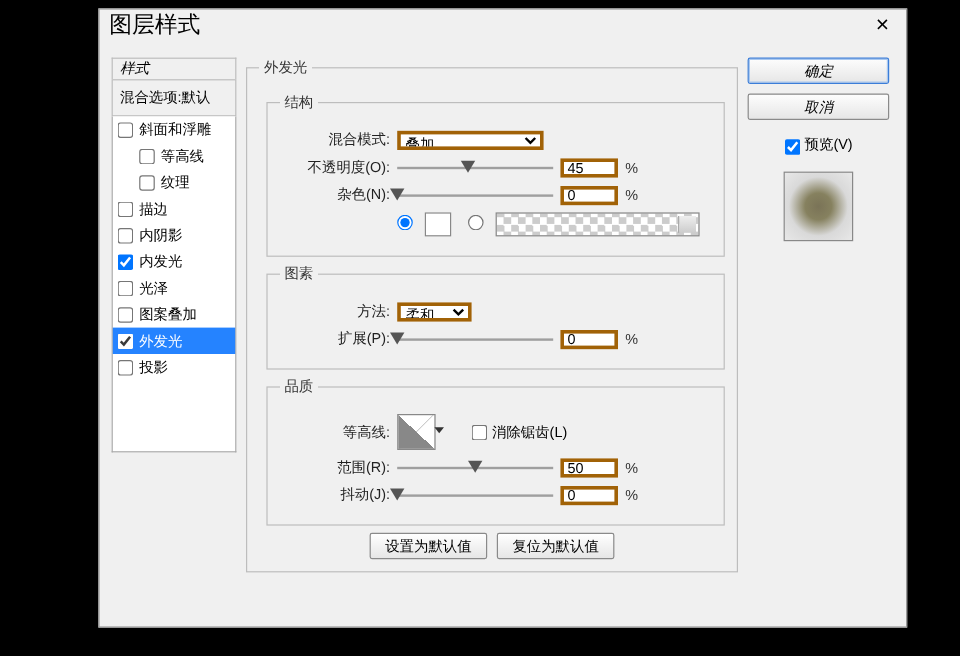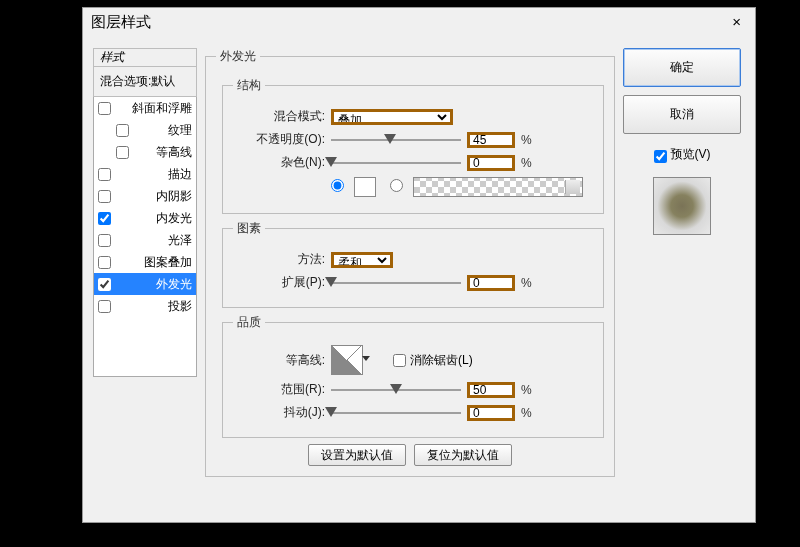--- a/index.html
+++ b/index.html
@@ -1,27 +1,27 @@
 <!DOCTYPE html>
 <html><head>
 <meta charset="utf-8">
 <style>
   * { box-sizing: border-box; margin: 0; padding: 0; font-family: "Microsoft YaHei", Arial, sans-serif; font-size: 12px; }
   body { background: #000; width: 800px; height: 547px; overflow: hidden; }
   .dialog { position: absolute; left: 82px; top: 7px; width: 674px; height: 516px; background: #f0f0f0; border: 1px solid #999; box-shadow: 2px 2px 8px rgba(0,0,0,.3); }
   .titlebar { height: 28px; line-height: 28px; padding: 0 8px; display: flex; justify-content: space-between; align-items: center; }
-  .titlebar span { font-size: 15px; }
+  .titlebar span { font-size: 19px; }
   .close-x { font-size: 18px; font-weight: 300; cursor: pointer; padding: 0 6px; }
   .body { display: flex; padding: 12px 14px 10px 10px; gap: 8px; height: calc(100% - 28px); }
   
   .styles-col { width: 104px; }
   .styles-head { border:1px solid #bdbdbd; border-bottom: none; padding: 0 6px; background: #f0f0f0; font-style: italic; }
   .styles-sub { border:1px solid #bdbdbd; padding: 6px 6px; background: #f0f0f0; }
   .styles-list { border:1px solid #aaa; border-top:none; background:#fff; height: 280px; }
-  .srow { display:flex; align-items:center; height:22px; padding: 0 4px; cursor: pointer; justify-content: space-between; }
+  .srow { display:flex; align-items:center; height:22px; padding: 0 4px; cursor: pointer; }
   .srow input { margin-right: 5px; }
   .indent { padding-left: 22px; }
   .sel { background:#2583ff; color:#fff; }
   .sel input { accent-color:#fff; }
   
   .mid { flex: 1; display:flex; flex-direction:column; gap:6px; }
   fieldset { border:1px solid #bdbdbd; padding: 8px 10px 10px 10px; }
   legend { padding: 0 4px; color:#333; }
   fieldset.inner { margin: 4px 0 6px 6px; }
   .row { display:flex; align-items:center; margin: 6px 0; gap:6px; }
@@ -39,21 +39,21 @@
   .grad { width:170px; height:20px; border:1px solid #888; background: repeating-conic-gradient(#ccc 0 25%, #fff 0 50%) 0/12px 12px; position:relative; }
   .grad::after { content:""; position:absolute; right:2px; top:2px; bottom:2px; width:14px; background:linear-gradient(#eee,#ccc); border-left:1px solid #aaa; }
   .grad-tri { position:absolute; right:5px; top:7px; width:0;height:0;border-left:4px solid transparent;border-right:4px solid transparent;border-top:5px solid #333; }
   .contour-swatch { width:32px; height:30px; border:1px solid #888; background:linear-gradient(135deg,#fff 0%, #fff 49%, #888 50%, #fff 51%); position:relative; margin-right:6px; }
   .contour-swatch::after { content:""; position:absolute; left:0; right:0; bottom:0; height:100%; background:linear-gradient(to top right, #888 0, #888 50%, transparent 50%);} 
   .contour-swatch .caret { position:absolute; right:-8px; top:10px; width:0;height:0;border-left:4px solid transparent;border-right:4px solid transparent;border-top:5px solid #333; }
   .btn { height:22px; border:1px solid #8a8a8a; background:linear-gradient(#fff,#e6e6e6); padding: 0 12px; cursor:pointer; border-radius:2px; }
   .btn-row { display:flex; gap:8px; justify-content:center; margin-top:6px; }
   
   .right-col { width:118px; display:flex; flex-direction:column; gap:8px; align-items:stretch; }
-  .btn-wide { height:39px; border:1px solid #8a8a8a; background:linear-gradient(#fdfdfd,#e6e6e6); cursor:pointer; border-radius:2px; }
+  .btn-wide { height:22px; border:1px solid #8a8a8a; background:linear-gradient(#fdfdfd,#e6e6e6); cursor:pointer; border-radius:2px;font-style:italic; }
   .btn-primary { border-color:#3b7dd8; box-shadow: inset 0 0 0 1px #a9c8f0; }
   .preview-row { display:flex; align-items:flex-end; justify-content:center; gap:4px; margin-top:4px; }
   .preview-box { width:58px; height:58px; border:1px solid #888; margin: 6px auto 0 auto; background: radial-gradient(circle at center, #7a7357 0%, #86815f 28%, #d9d9d9 62%, #e8e8e8 100%); }
 </style>
 </head>
 <body>
 
 <div class="dialog">
   <div class="titlebar">
     <span>图层样式</span>
@@ -64,25 +64,25 @@
     <div class="styles-col">
       <div class="styles-head">样式</div>
       <div class="styles-sub">混合选项:默认</div>
       <div id="styles-list" class="styles-list">
           <div class="srow">
             <input type="checkbox" style="">
             <span>斜面和浮雕</span>
           </div>
           <div class="srow indent">
             <input type="checkbox" style="">
+            <span>等高线</span>
+          </div>
+          <div class="srow indent">
+            <input type="checkbox" style="">
             <span>纹理</span>
-          </div>
-          <div class="srow indent">
-            <input type="checkbox" style="">
-            <span>等高线</span>
           </div>
           <div class="srow">
             <input type="checkbox" style="">
             <span>描边</span>
           </div>
           <div class="srow">
             <input type="checkbox" style="">
             <span>内阴影</span>
           </div>
           <div class="srow">

